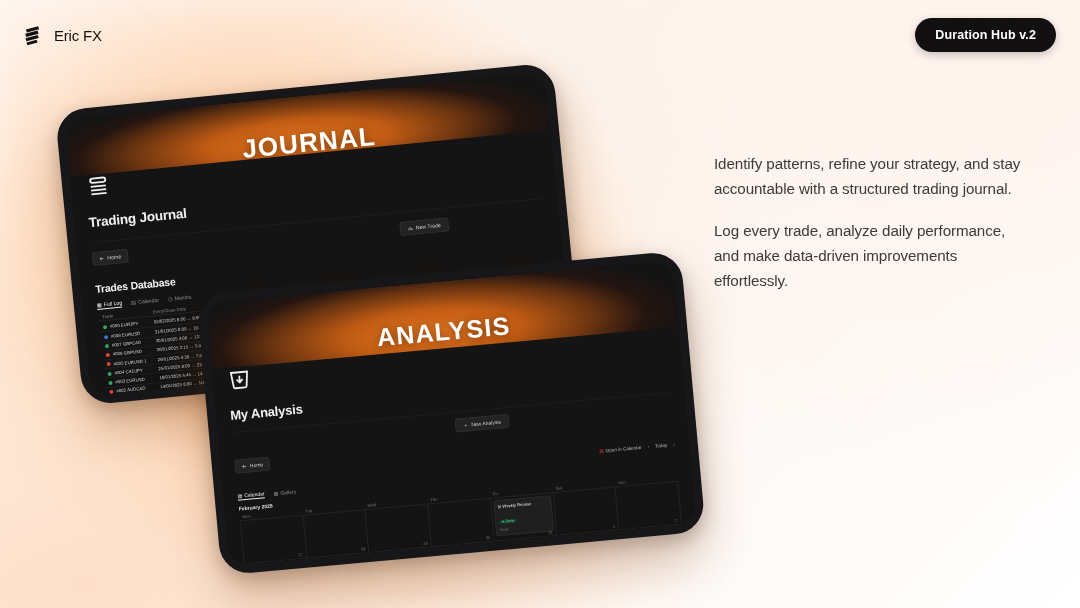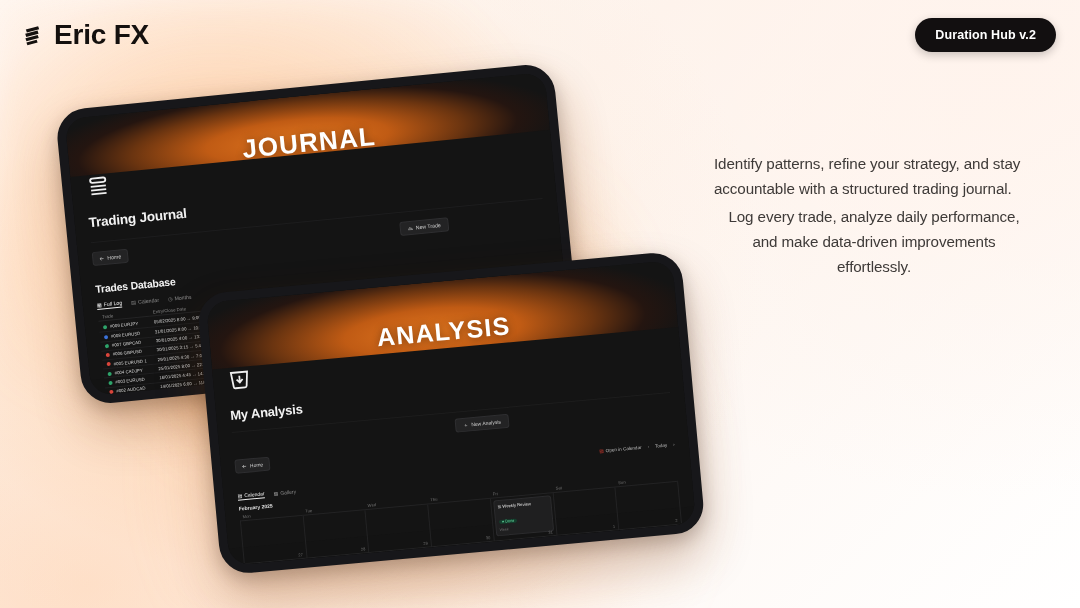--- a/index.html
+++ b/index.html
@@ -29,37 +29,37 @@
   }
 
   
   .topbar{
     position:absolute; top:0; left:0; right:0; height:70px;
     display:flex; align-items:center; justify-content:space-between;
     padding:0 24px 0 20px; z-index:40;
   }
   .brand{ display:flex; align-items:center; gap:9px; }
   .brand-mark{ width:25px; height:25px; display:block; }
-  .brand-name{ font-size:28px; font-weight:700; color:#14100e; letter-spacing:-.2px; }
+  .brand-name{ font-size:15px; font-weight:400; color:#14100e; letter-spacing:-.2px; }
   .hub-badge{
     background:#120f10; color:#fff; font-size:12.5px; font-weight:600;
     padding:10px 20px; border-radius:999px; letter-spacing:.1px;
     box-shadow:0 3px 10px rgba(0,0,0,.22);
   }
 
   
   .copy{ position:absolute; left:714px; top:152px; width:320px; z-index:30; }
   .copy h1{
     font-size:57px; line-height:1.0; font-weight:700; letter-spacing:-2.2px;
     color:#0d0b0a; margin-bottom:26px;
   }
   .copy p{
     font-size:15.2px; line-height:1.62; color:#3e3a38; letter-spacing:-.1px;
   }
-  .copy p + p{ margin-top:4px;text-align:center; }
+  .copy p + p{ margin-top:18px; }
 
   
   .stage{ position:absolute; inset:0; z-index:20; }
   .glow-back{
     position:absolute; left:40px; top:70px; width:680px; height:500px;
     background: radial-gradient(closest-side, rgba(255,150,60,.46), rgba(255,180,110,.18) 55%, rgba(255,255,255,0) 80%);
     filter: blur(26px);
   }
 
   .tablet{

